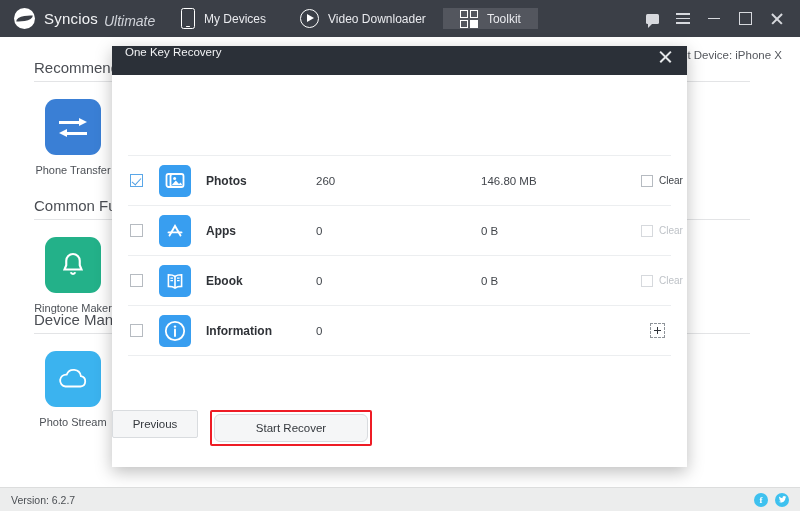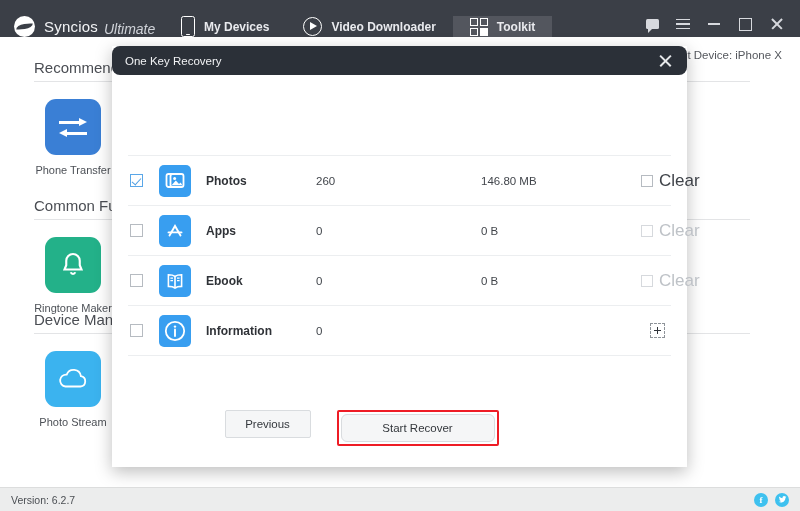--- a/index.html
+++ b/index.html
@@ -18,21 +18,21 @@
     width: 800px; height: 511px;
     overflow: hidden;
     background: #ffffff;
   }
 
   
   .titlebar {
     position: absolute; top: 0; left: 0;
     width: 800px; height: 37px;
     background: #3b3f47;
-    display: flex; align-items: flex-end;
+    display: flex; align-items: center;
   }
   .brand {
     display: flex; align-items: center;
     padding-left: 14px; gap: 9px;
     width: 150px;
   }
   .brand-logo {
     width: 21px; height: 21px;
     border-radius: 50%;
     background: #ffffff;
@@ -61,21 +61,21 @@
     position: relative; top: 2px;
   }
 
   .navitems { display: flex; align-items: stretch; }
   .navitem {
     display: flex; align-items: center;
     gap: 9px;
     padding: 0 17px;
     color: #e9eaee;
     font-size: 12px;
-    font-weight: bold;
+    font-weight: normal;
     cursor: default;
   }
   .navitem.active { background: #53565e; }
 
   .ic-phone {
     width: 12px; height: 19px;
     border: 1.6px solid #ffffff;
     border-radius: 2.5px;
     position: relative;
     flex: none;
@@ -247,23 +247,22 @@
   .modal {
     position: absolute;
     left: 112px; top: 46px;
     width: 575px; height: 421px;
     background: #ffffff;
     box-shadow: 0 5px 16px rgba(0,0,0,.26);
   }
   .modal-head {
     height: 29px;
     background: #2b3038;
-    display: flex; align-items: center;
+    display: flex; align-items: flex-start;
     padding: 0 10px 0 13px;
-    border-radius: 8px;
   }
   .modal-title {
     color: #f1f2f4;
     font-size: 11.5px;
   }
   .modal-close {
     margin-left: auto;
     width: 22px; height: 22px;
     display: flex; align-items: center; justify-content: center;
     position: relative;
@@ -356,21 +355,21 @@
   }
   .clear-cb {
     width: 12px; height: 12px;
     box-sizing: border-box;
     border: 1px solid #b6bbc1;
     background: #fff;
     flex: none;
     cursor: default;
   }
   .clear-label {
-    font-size: 17px;
+    font-size: 10px;
     color: #3f4349;
   }
   .row-action.disabled .clear-cb { border-color: #d6d9dd; }
   .row-action.disabled .clear-label { color: #bec2c7; }
   .expand-box {
     width: 15px; height: 15px;
     border: 1px dashed #8e9399;
     box-sizing: border-box;
     position: relative;
     cursor: default;
@@ -380,22 +379,22 @@
     position: absolute;
     background: #31353b;
   }
   .expand-box::before { left: 3px; top: 6px; width: 7px; height: 1.4px; }
   .expand-box::after  { left: 6px; top: 3px; width: 1.4px; height: 7px; }
 
   .btnbar {
     position: absolute;
     left: 0; right: 0;
     top: 335px;
-    display: flex; justify-content: center;
-    gap: 26px;
+    display: flex; justify-content: flex-start;
+    gap: 12px;
     padding-right: 76px;
   }
   .btn {
     min-width: 86px;
     height: 28px;
     padding: 0 14px;
     background: #f5f6f7;
     border: 1px solid #d9dcdf;
     border-radius: 2px;
     font-size: 11.5px;

